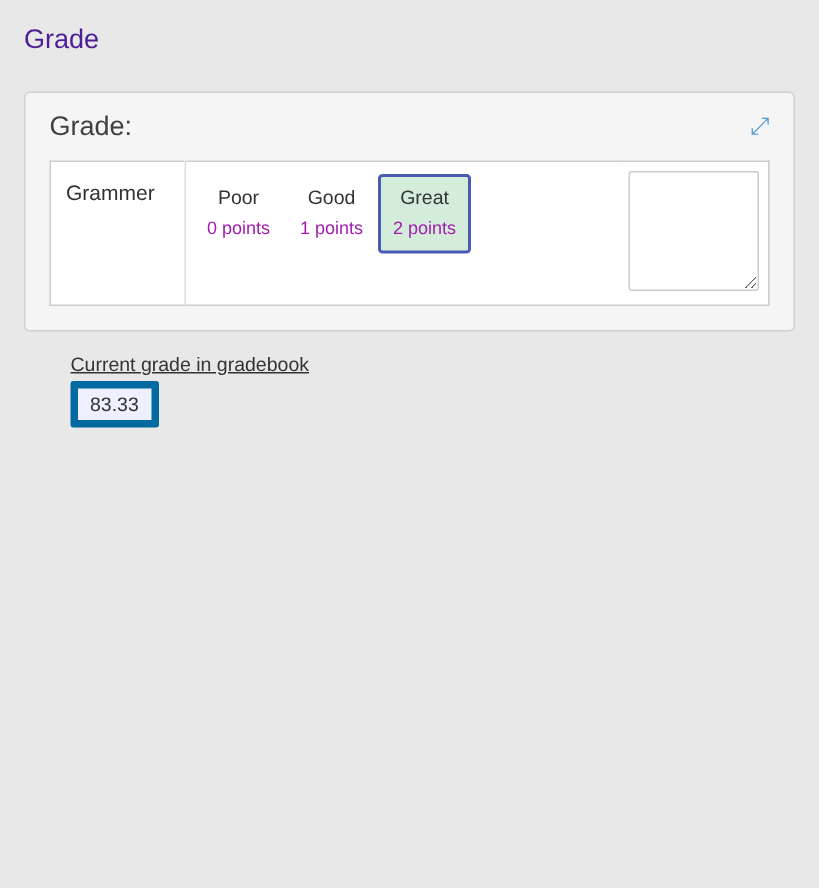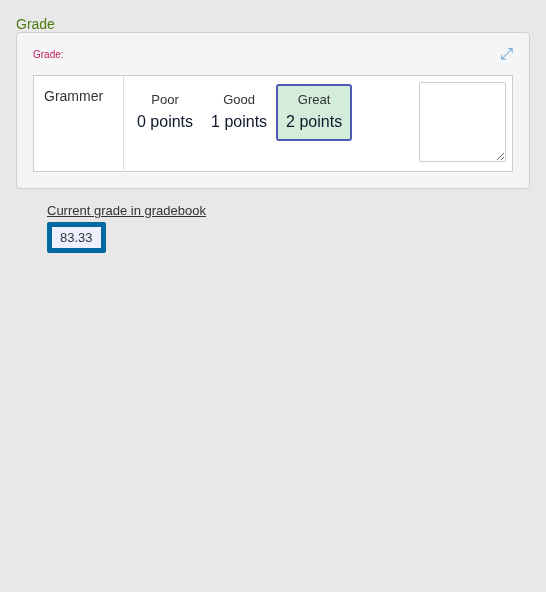--- a/index.html
+++ b/index.html
@@ -12,40 +12,40 @@
       display: flex;
       align-items: flex-start;
       justify-content: center;
       padding: 16px;
     }
     .page-container {
       width: 514px;
       background: #e8e8e8;
     }
     .page-title {
-      color: #4d7c0f;
-      font-size: 14px;
-      margin-bottom: 0;
+      color: #4c1d95;
+      font-size: 18px;
+      margin-bottom: 24px;
       font-weight: normal;
     }
     .grade-panel {
       background: #f5f5f5;
       border: 1px solid #d0d0d0;
       border-radius: 4px;
       padding: 12px 16px 16px;
     }
     .grade-header {
       display: flex;
       justify-content: space-between;
       align-items: center;
       margin-bottom: 12px;
     }
     .grade-label {
-      font-size: 10px;
-      color: #be185d;
+      font-size: 18px;
+      color: #404040;
     }
     .expand-icon {
       color: #5b9bd5;
       font-size: 16px;
       cursor: pointer;
     }
     .rubric-table {
       width: 100%;
       border-collapse: collapse;
       background: white;
@@ -90,22 +90,22 @@
     }
     .rating-box.unselected {
       background: transparent;
     }
     .rating-name {
       font-size: 13px;
       color: #333;
       margin-bottom: 6px;
     }
     .rating-points {
-      font-size: 16px;
-      color: #0f172a;
+      font-size: 12px;
+      color: #a21caf;
     }
     .comment-cell {
       padding: 6px;
       vertical-align: top;
       width: 100px;
     }
     .comment-textarea {
       width: 100%;
       height: 80px;
       border: 1px solid #ccc;

